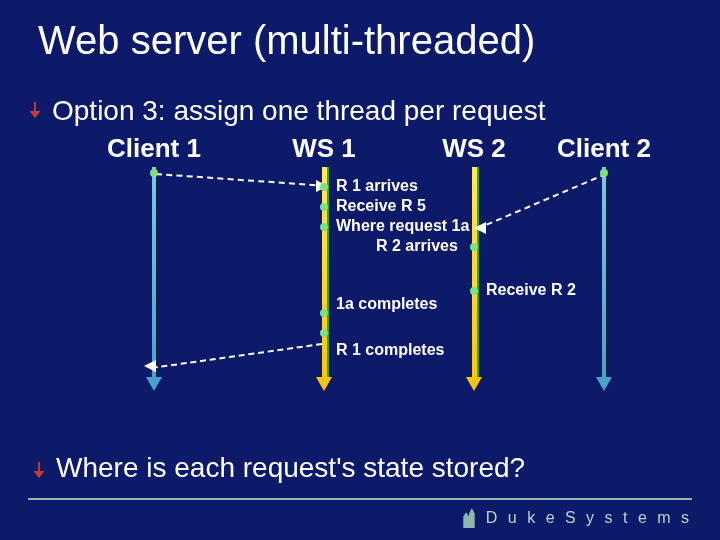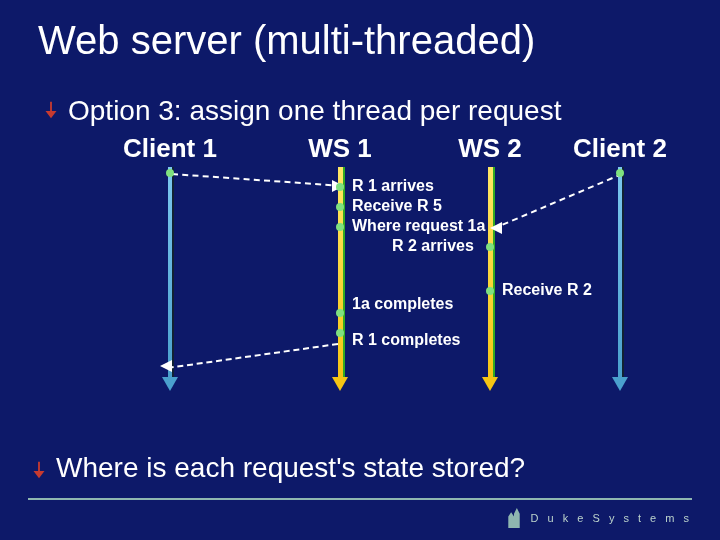--- a/index.html
+++ b/index.html
@@ -12,21 +12,21 @@
     position: relative;
     overflow: hidden;
   }
   .title {
     font-size: 40px;
     color: #fff;
     padding: 18px 28px 4px 38px;
     font-weight: normal;
   }
   .content {
-    padding: 0 40px;
+    padding: 0 24px;
   }
   .bullet-row {
     display: flex;
     align-items: flex-start;
     margin-top: 28px;
     gap: 6px;
   }
   .bullet-icon {
     width: 22px;
     height: 22px;
@@ -89,21 +89,21 @@
     position: absolute;
     left: 28px; right: 28px;
     bottom: 40px;
     height: 2px;
     background: #8fb7b0;
   }
   .footer-logo {
     position: absolute;
     right: 28px;
     bottom: 12px;
-    font-size: 11px;
+    font-size: 16px;
     letter-spacing: 3px;
     color: #bcd3cc;
     display: flex;
     align-items: center;
     gap: 8px;
   }
   .footer-logo svg { width: 18px; height: 20px; }
   .question {
     position: absolute;
     left: 28px;
@@ -176,21 +176,21 @@
 
     <div class="dot" style="left:90px;  top:40px"></div>
     <div class="dot" style="left:540px; top:40px"></div>
 
     <div class="event-label" style="left:272px; top:44px">R 1 arrives</div>
     <div class="event-label" style="left:272px; top:64px">Receive R 5</div>
     <div class="event-label" style="left:272px; top:84px">Where request 1a</div>
     <div class="event-label" style="left:312px; top:104px; ">R 2 arrives</div>
     <div class="event-label" style="left:422px; top:148px">Receive R 2</div>
     <div class="event-label" style="left:272px; top:162px">1a completes</div>
-    <div class="event-label" style="left:272px; top:198px">R 1 completes</div>
+    <div class="event-label" style="left:272px; top:208px">R 1 completes</div>
   </div>
 </div>
 
 <div class="bullet-row question">
   <svg class="bullet-icon" viewBox="0 0 24 24">
       <path d="M11 2h2v10h5l-6 8-6-8h5z" fill="#c63a30"></path>
     </svg>
   <div class="bullet-text">Where is each request's state stored?</div>
 </div>
 

